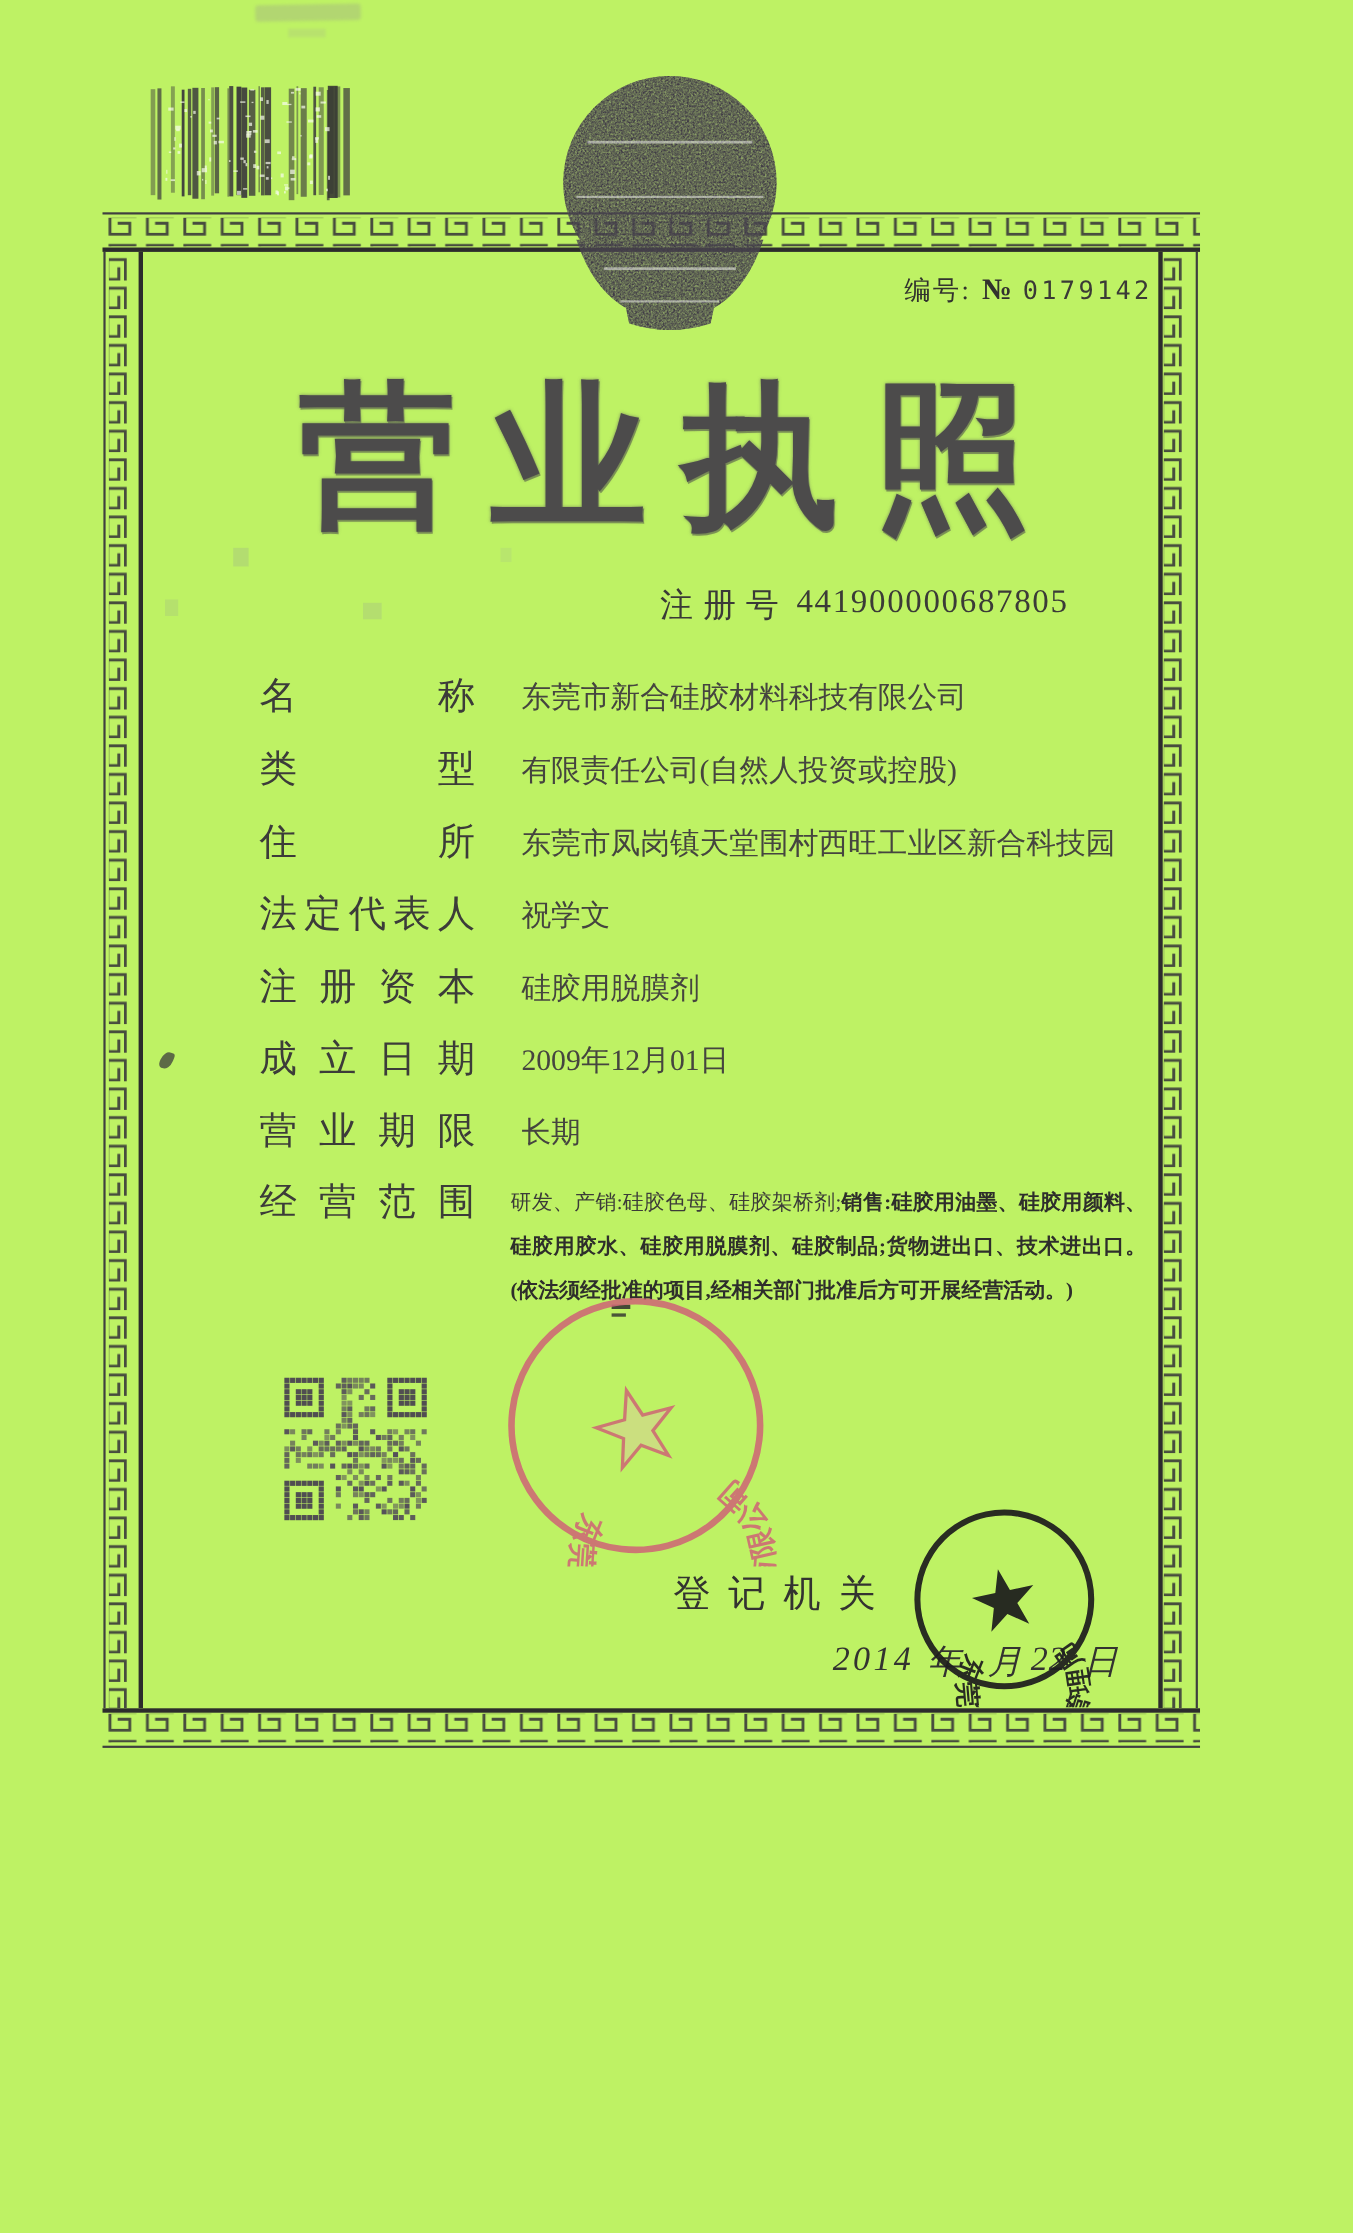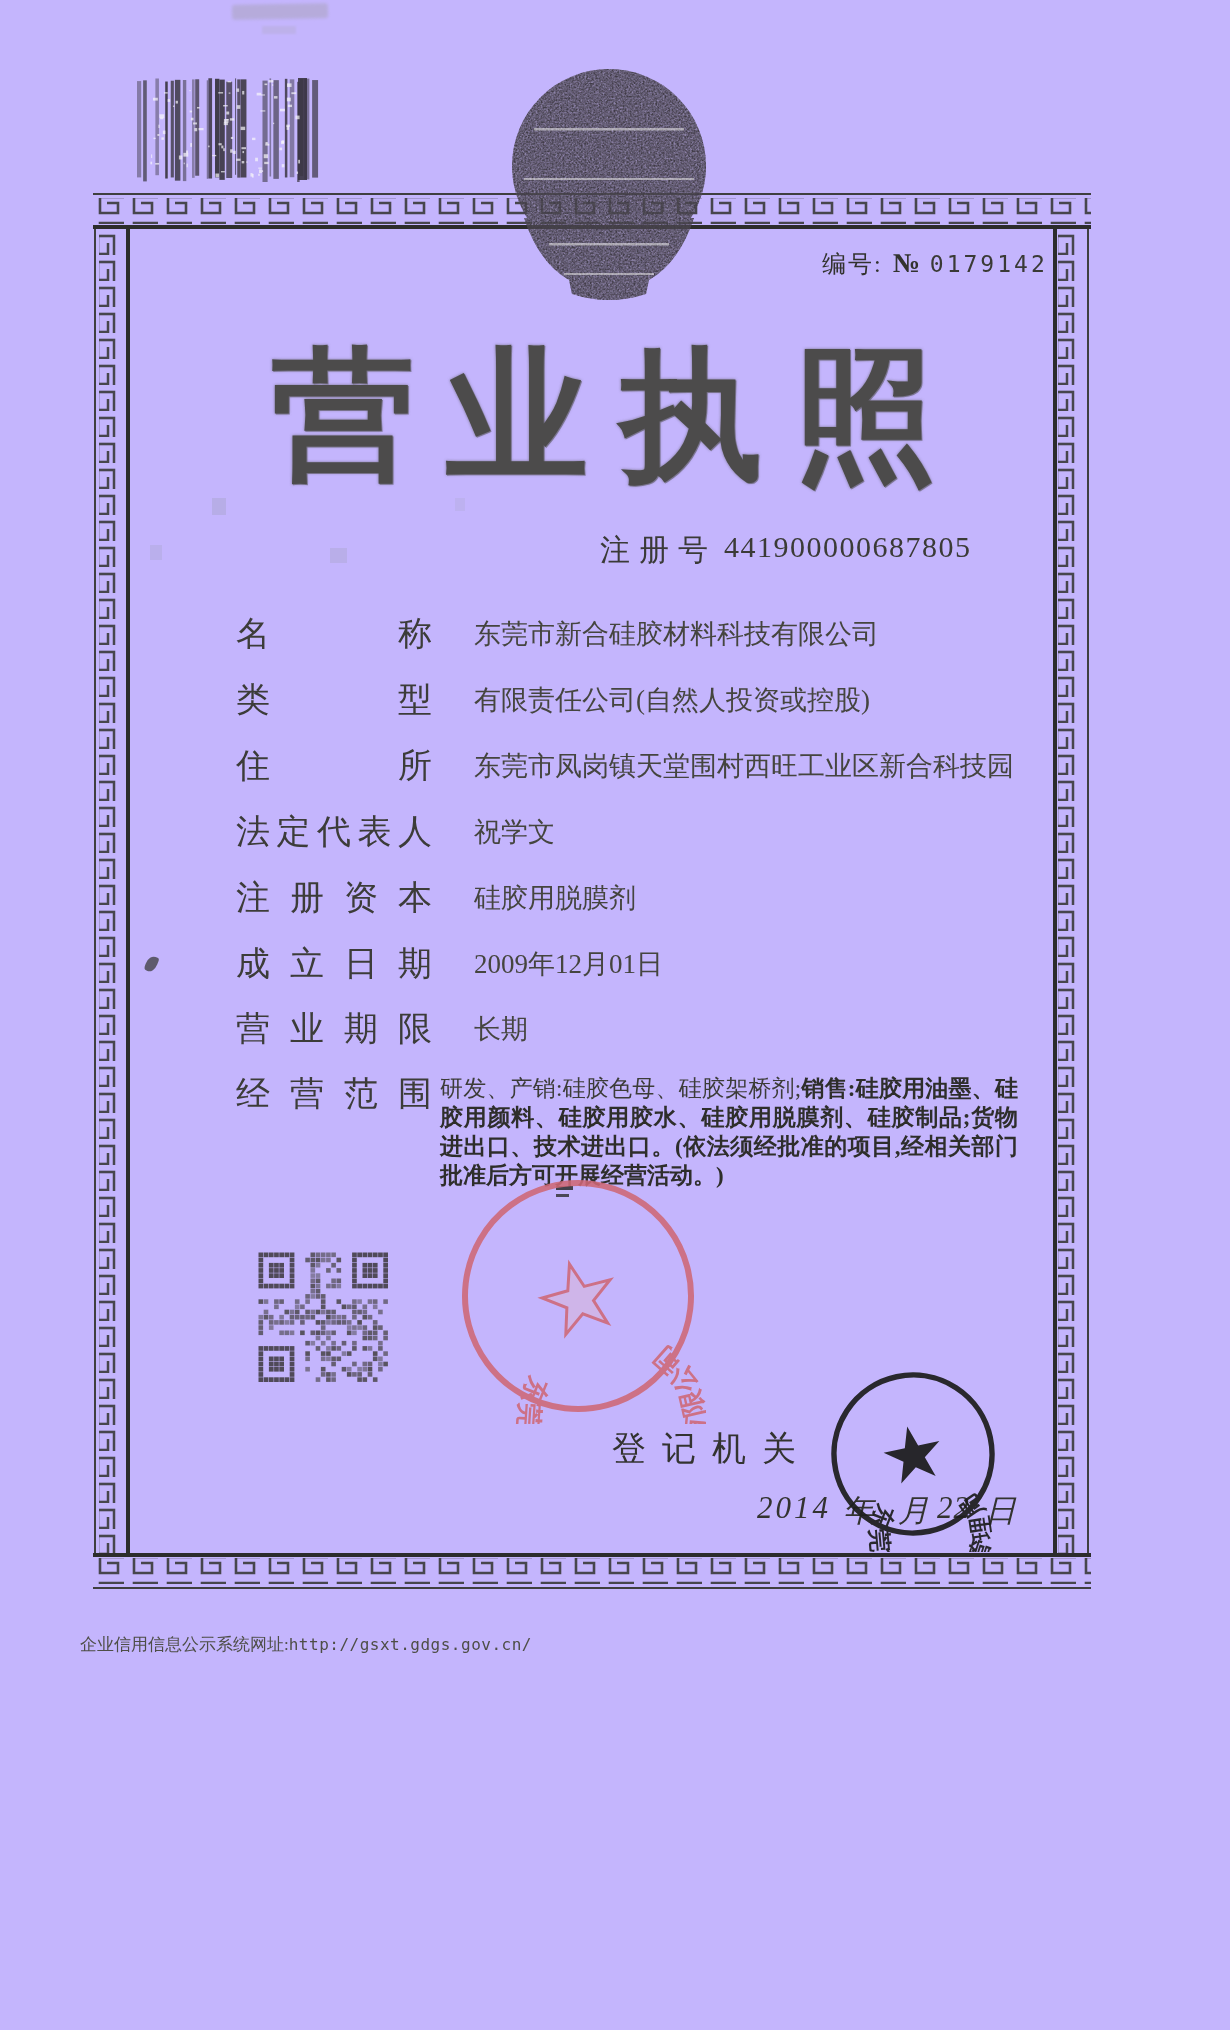--- a/index.html
+++ b/index.html
@@ -1,18 +1,18 @@
 <!DOCTYPE html>
 <html><head>
 <meta charset="utf-8">
 <style>
   html,body{margin:0;padding:0;}
   body{width:1230px;height:2030px;background:#fdfdfc;overflow:hidden;
        font-family:"Liberation Serif","DejaVu Serif",serif;}
-  #page{position:relative;width:1230px;height:2030px;background:#c4b5fd;}
+  #page{position:relative;width:1230px;height:2030px;background:#bef264;}
 
   
   .frame{position:absolute;z-index:1;}
 
   
   #barcode{position:absolute;left:135px;top:76px;z-index:2;opacity:.92;}
 
   
   #emblem{position:absolute;left:494px;top:58px;z-index:3;}
 
@@ -34,22 +34,22 @@
   .reg-number{position:absolute;left:724px;width:220px;font-size:30px;color:#3b3b37;letter-spacing:1.5px;
               font-family:"Liberation Serif","DejaVu Serif",serif;white-space:nowrap;}
 
   
   .row{position:absolute;left:0;width:1100px;z-index:4;}
   .row-label{position:absolute;left:236px;width:196px;display:flex;justify-content:space-between;
              font-size:34px;line-height:40px;color:#3c3c39;font-weight:500;}
   .row-value{position:absolute;left:474px;width:580px;font-size:27px;line-height:40px;color:#45453f;white-space:nowrap;}
 
   
-  .scope-text{position:absolute;left:440px;top:1074px;width:578px;z-index:4;
-              font-size:23px;line-height:29px;color:#3c3c38;text-align:justify;}
+  .scope-text{position:absolute;left:464px;top:1074px;width:578px;z-index:4;
+              font-size:19px;line-height:40px;color:#3c3c38;text-align:justify;}
   .scope-text .bold{font-weight:700;color:#2e2e2b;}
 
   
   #red-seal{position:absolute;left:450px;top:1168px;z-index:6;opacity:.88;}
   #black-seal{position:absolute;left:815px;top:1356px;z-index:7;opacity:.93;}
 
   
   #qr{position:absolute;left:257px;top:1251px;z-index:5;}
 
   
@@ -689,21 +689,20 @@
       <polygon id="black-star" fill="#1c1c1c" points="98.0,70.0 104.8,90.7 126.5,90.7 108.9,103.6 115.6,124.3 98.0,111.5 80.4,124.3 87.1,103.6 69.5,90.7 91.2,90.7"></polygon>
       <defs>
           <path id="blackArc" d="M56 140 A59 59 0 1 0 140 140" fill="none"></path>
         </defs>
       <text font-size="23.5" fill="#1e1e1e" font-family="'Liberation Serif',serif" font-weight="700">
         <textPath href="#blackArc" startOffset="0" textLength="266" lengthAdjust="spacing">东莞市工商行政管理局</textPath>
       </text>
     </g>
   </svg>
 
-  <div class="footer-left"><span>企业信用信息公示系统网址:</span><span class="url">http://gsxt.gdgs.gov.cn/</span></div>
 
   <div class="art a-top1"></div>
   <div class="art a-top2"></div>
   <div class="art a-g1"></div>
   <div class="art a-g2"></div>
   <div class="art a-g3"></div>
   <div class="art a-g4"></div>
   <div class="art a-comma"></div>
   <div class="art a-dash1"></div>
   <div class="art a-dash2"></div>

